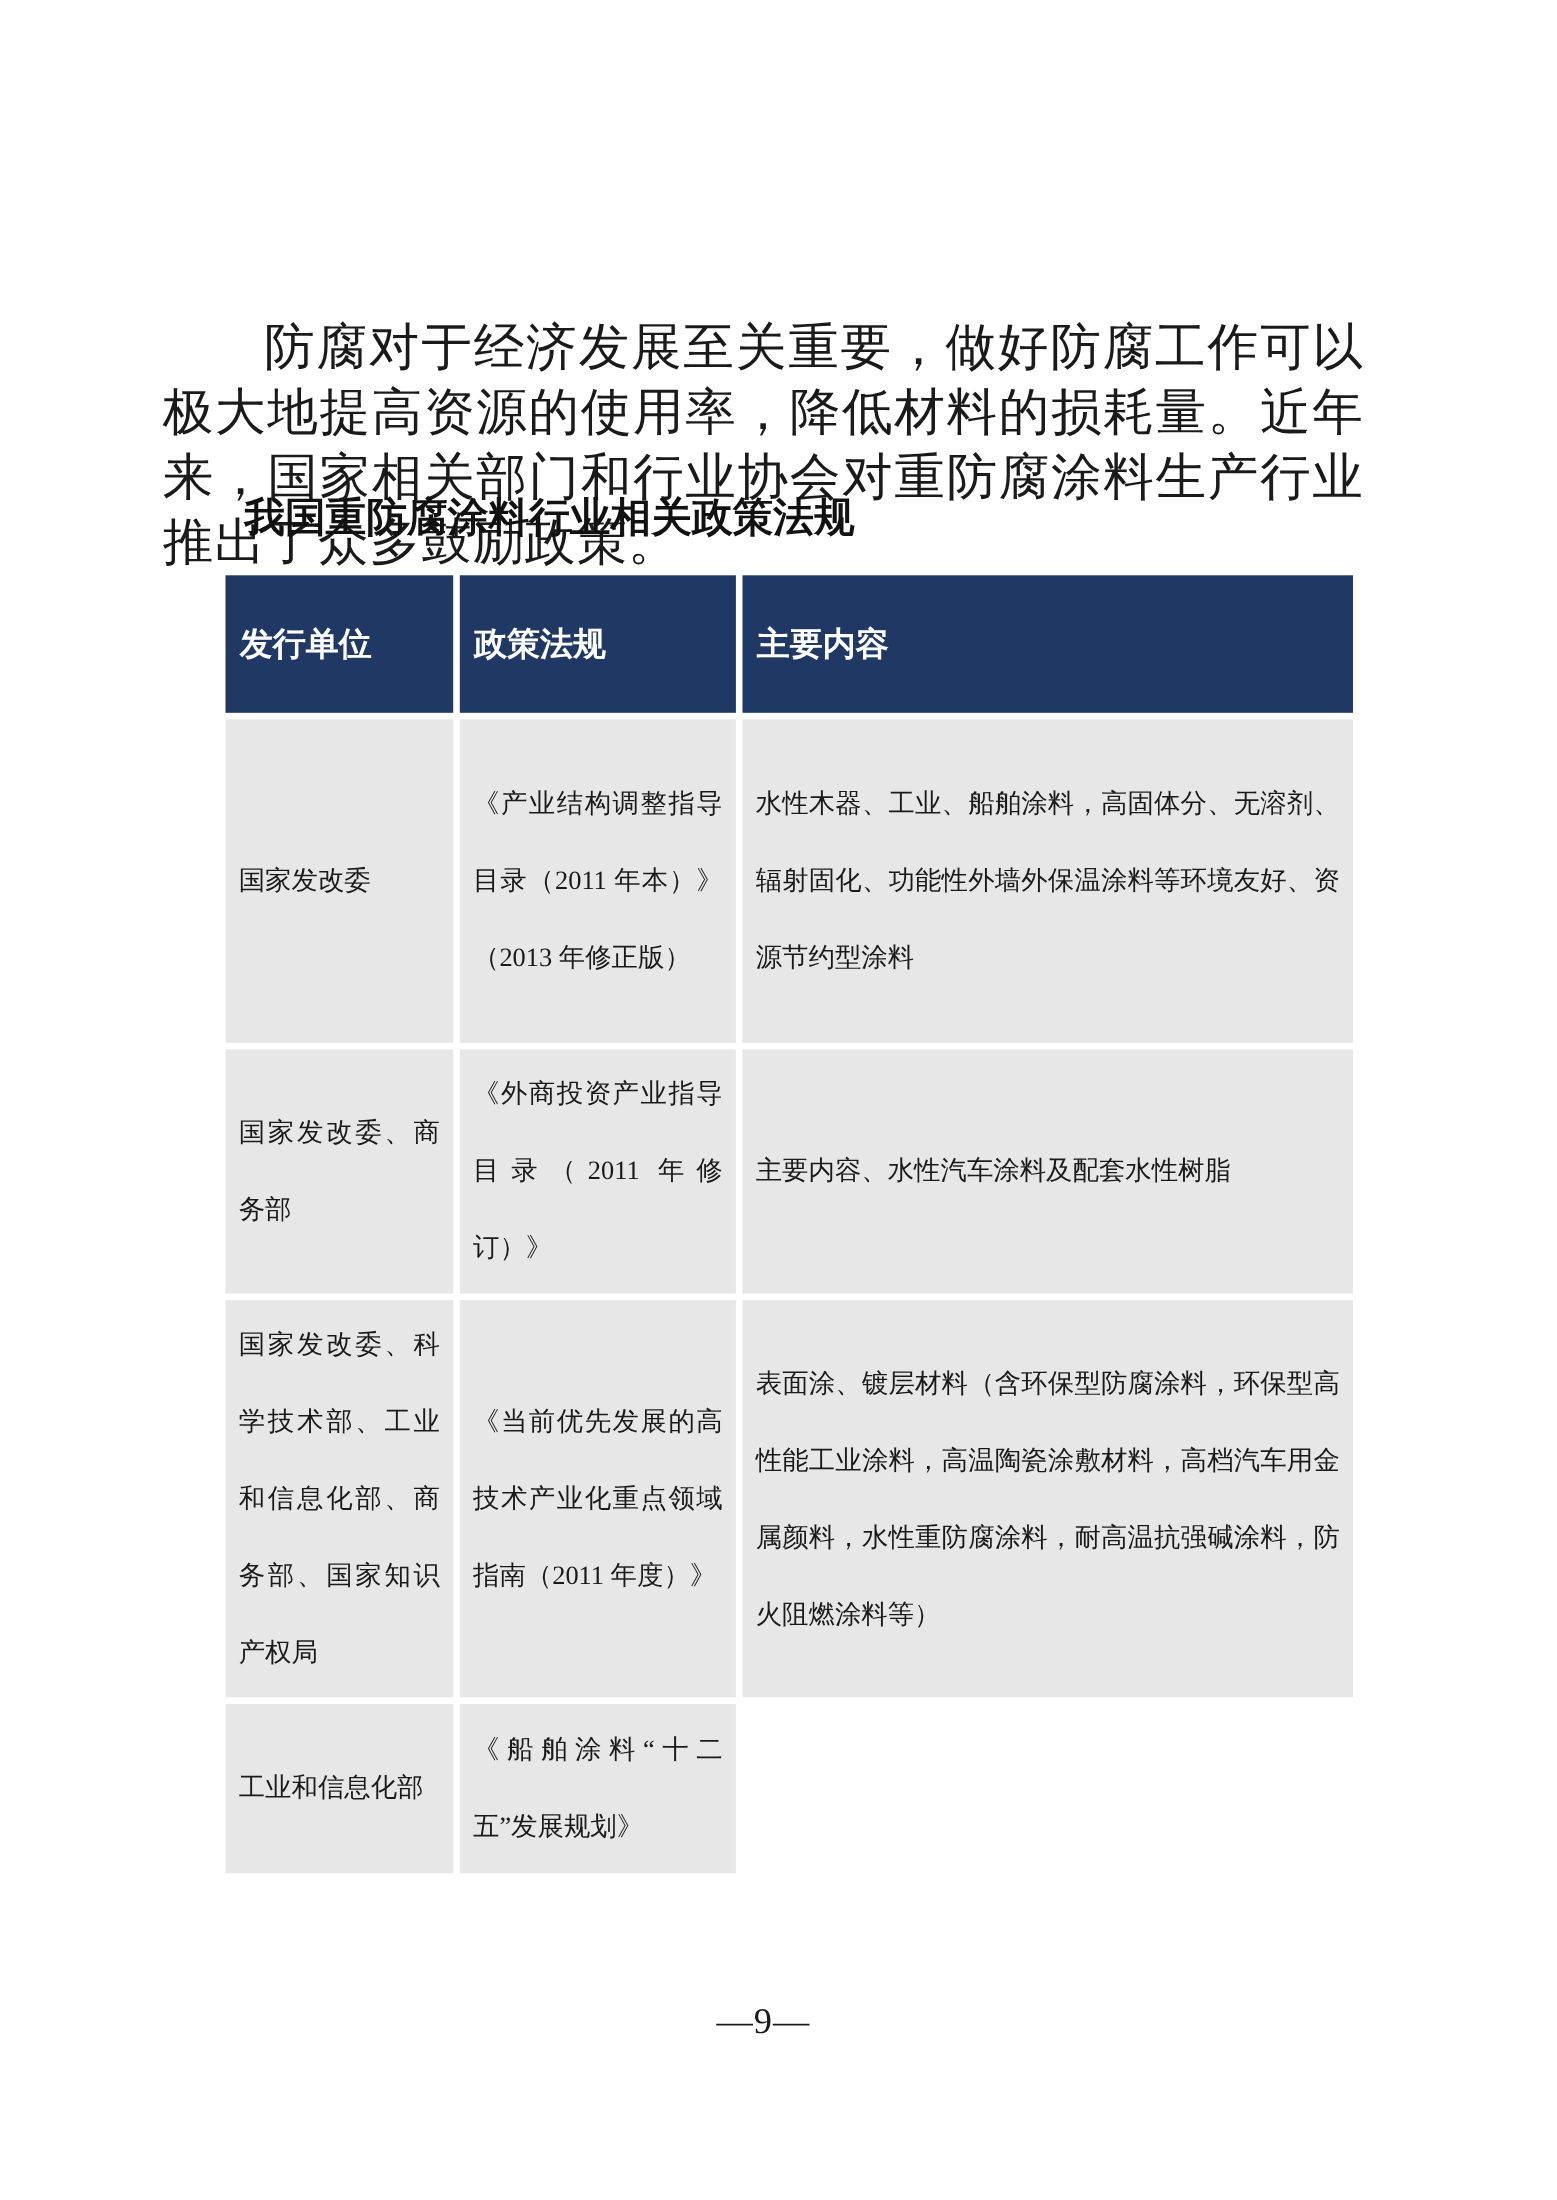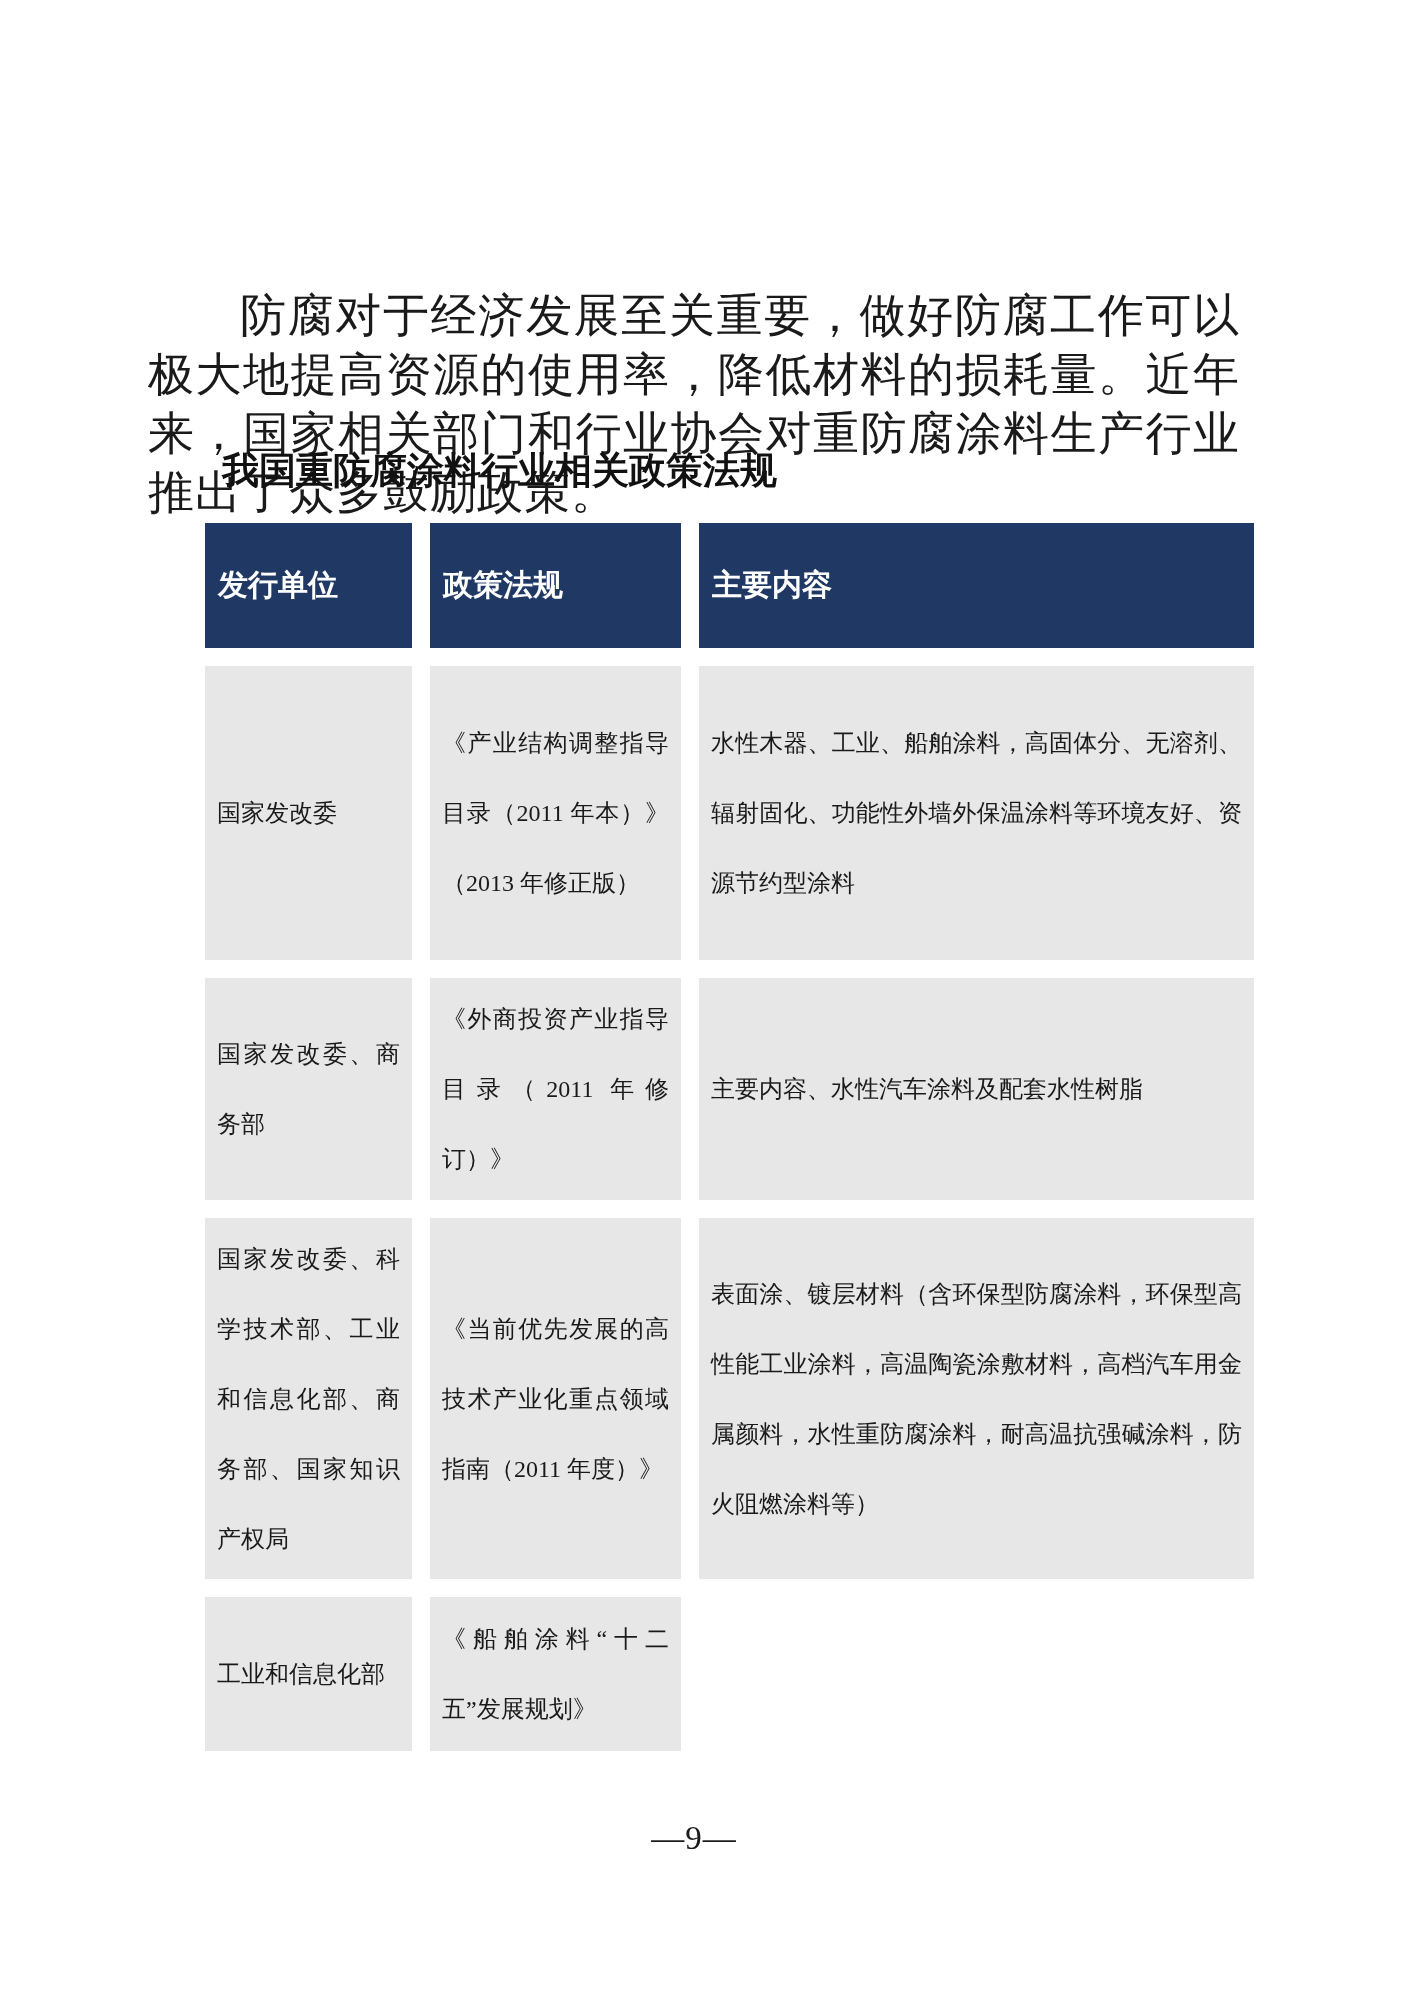--- a/index.html
+++ b/index.html
@@ -28,21 +28,21 @@
     font-size:37px;line-height:44px;
     color:#111;
     box-sizing:border-box;
   }
   .doc-table{
     position:absolute;
     left:205px;top:523px;width:1025px;
     display:grid;
     grid-template-columns:207px 251px 555px;
     grid-template-rows:125px 294px 222px 361px 154px;
-    gap:18px;
+    gap:6px;
   }
   .th{
     background:#1F3864;
     color:#ffffff;
     display:flex;align-items:center;
     padding:0 6px 0 13px;
     font-family:"Liberation Sans","DejaVu Sans",sans-serif;
     font-weight:bold;
     font-size:30px;
   }

